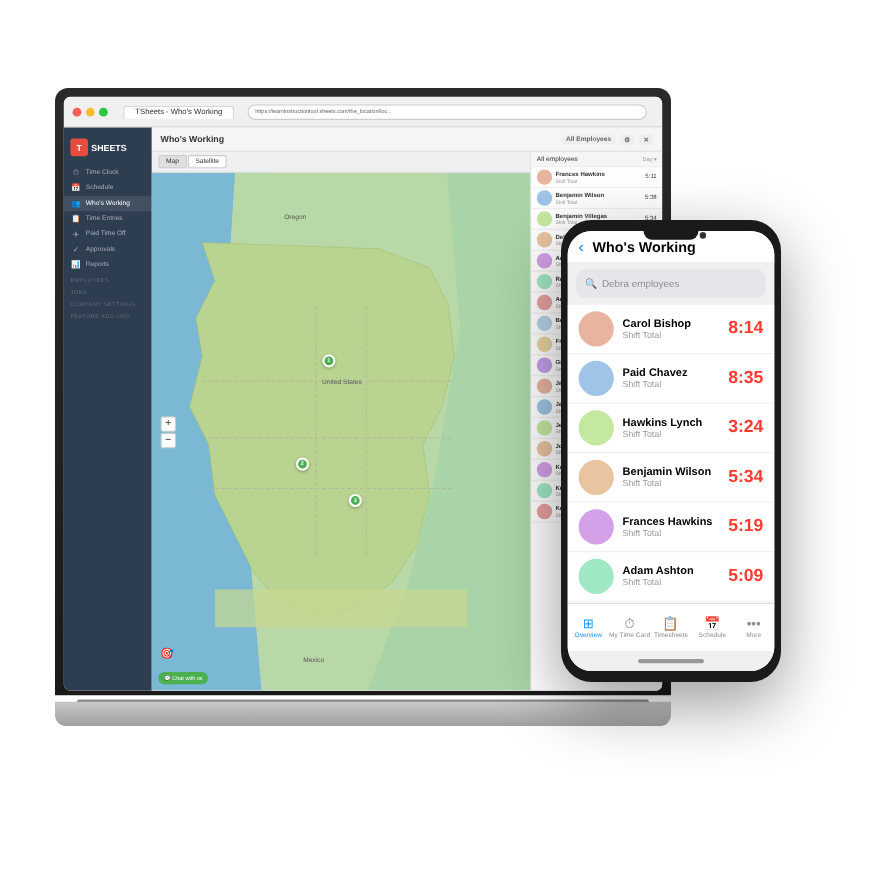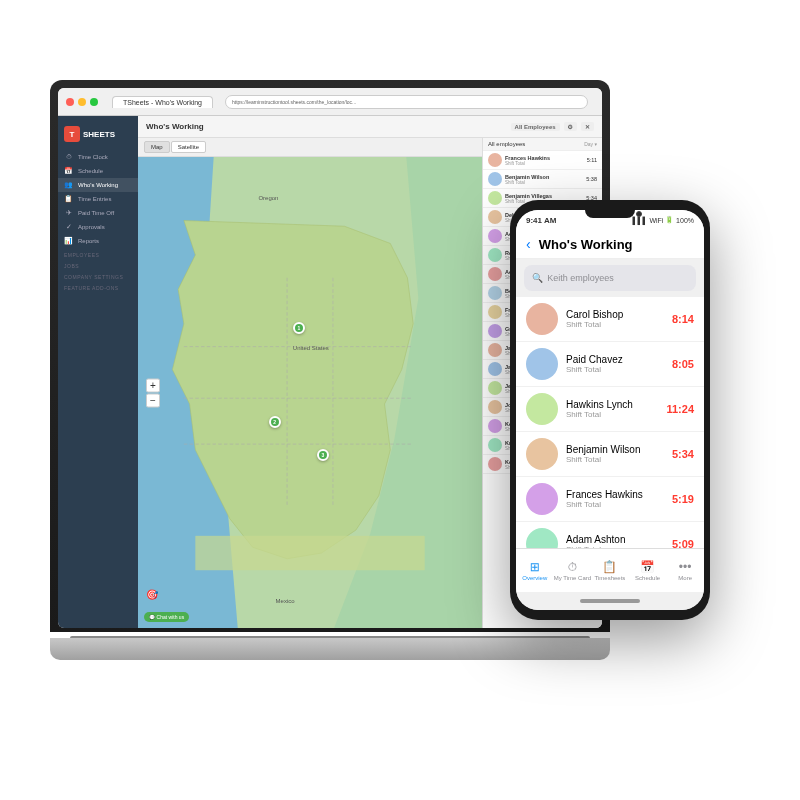--- a/index.html
+++ b/index.html
@@ -535,31 +535,31 @@
       flex-shrink: 0;
       overflow: hidden;
     }
 
     .phone-emp-info {
       flex: 1;
     }
 
     .phone-emp-name {
       font-size: 10px;
-      font-weight: 400;
+      font-weight: 700;
       color: #000;
     }
 
     .phone-emp-sub {
       font-size: 8px;
       color: #999;
     }
 
     .phone-emp-time {
-      font-size: 11px;
+      font-size: 16px;
       font-weight: 600;
       color: #ff3b30;
     }
 
     .phone-bottom-nav {
       height: 44px;
       background: #fff;
       border-top: 1px solid #ddd;
       display: flex;
       align-items: center;
@@ -883,66 +883,57 @@
     <div class="laptop-body"></div>
   </div>
 
   <div class="phone">
     <div class="phone-notch"></div>
     <div class="phone-speaker"></div>
     <div class="phone-camera"></div>
 
     <div class="phone-screen">
 
-      <div class="phone-status-bar">
-        <span class="status-time">9:41 AM</span>
-        <div class="status-icons">
-          <span>▌▌▌</span>
-          <span>WiFi</span>
-          <span>🔋</span>
-          <span>100%</span>
-        </div>
-      </div>
 
       <div class="phone-header">
         <span class="phone-back">‹</span>
         <span class="phone-title">Who's Working</span>
       </div>
 
       <div class="phone-search">
         <span class="search-icon-phone">🔍</span>
-        <span class="search-placeholder">Keith employees</span>
+        <span class="search-placeholder">Debra employees</span>
       </div>
 
       <div class="phone-list" id="phone-emp-list">
           <div class="phone-emp-item">
     <div class="phone-avatar av-1"></div>
     <div class="phone-emp-info">
       <div class="phone-emp-name">Carol Bishop</div>
       <div class="phone-emp-sub">Shift Total</div>
     </div>
     <div class="phone-emp-time" style="color:#ff3b30">8:14</div>
 
   </div>
           <div class="phone-emp-item">
     <div class="phone-avatar av-2"></div>
     <div class="phone-emp-info">
       <div class="phone-emp-name">Paid Chavez</div>
       <div class="phone-emp-sub">Shift Total</div>
     </div>
-    <div class="phone-emp-time" style="color:#ff3b30">8:05</div>
+    <div class="phone-emp-time" style="color:#ff3b30">8:35</div>
 
   </div>
           <div class="phone-emp-item">
     <div class="phone-avatar av-3"></div>
     <div class="phone-emp-info">
       <div class="phone-emp-name">Hawkins Lynch</div>
       <div class="phone-emp-sub">Shift Total</div>
     </div>
-    <div class="phone-emp-time" style="color:#ff3b30">11:24</div>
+    <div class="phone-emp-time" style="color:#ff3b30">3:24</div>
 
   </div>
           <div class="phone-emp-item">
     <div class="phone-avatar av-4"></div>
     <div class="phone-emp-info">
       <div class="phone-emp-name">Benjamin Wilson</div>
       <div class="phone-emp-sub">Shift Total</div>
     </div>
     <div class="phone-emp-time" style="color:#ff3b30">5:34</div>
 

